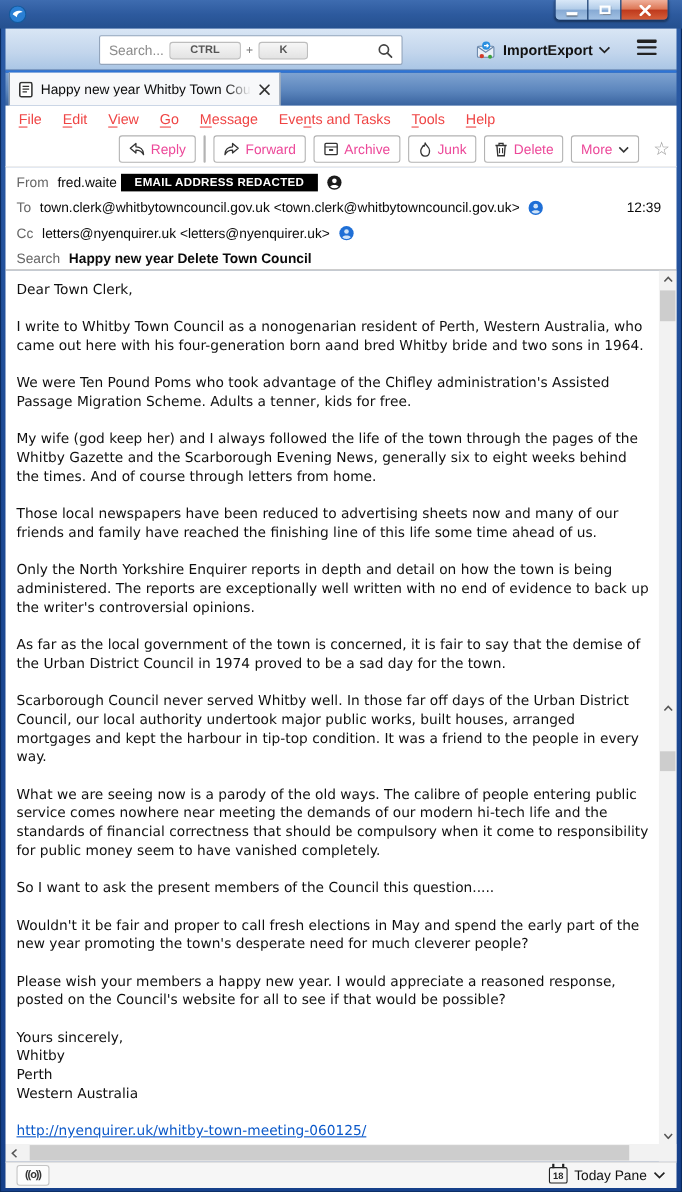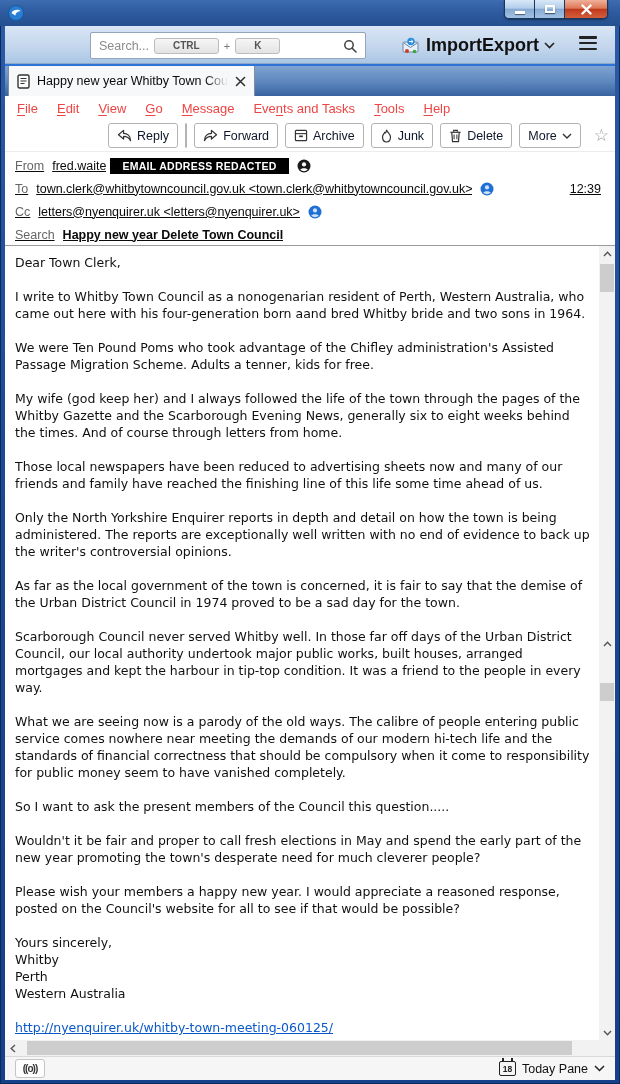--- a/index.html
+++ b/index.html
@@ -51,21 +51,21 @@
   }
   .search-ph { color:#8b8b8b; font-size:12.5px; }
   .key-badge {
     font-size:10px; font-weight:bold; color:#555; background:linear-gradient(#f6f6f6,#e3e3e3);
     border:1px solid #bdbdbd; border-radius:3px; padding:1px 18px; line-height:12px;
   }
   .key-plus { color:#777; font-size:11px; }
   .search-mag { margin-left:auto; }
   .importexport {
     position:absolute; right:60px; top:7px; height:25px; display:flex; align-items:center; gap:5px;
-    font-size:18px; font-weight:bold; color:#111; cursor:default;
+    font-size:13px; font-weight:bold; color:#111; cursor:default;
   }
   .hamburger { position:absolute; right:18px; top:10px; width:18px; height:14px; display:flex; flex-direction:column; justify-content:space-between; }
   .hamburger i { display:block; height:2.5px; background:#222; border-radius:1px; }
 
   
   .tab-row {
     position:absolute; top:64px; left:5px; right:5px; height:32px;
     background: linear-gradient(180deg,#7fa3d1 0%,#5c86bd 55%,#39639f 100%);
     border-top:2px solid #2e74d6;
   }
@@ -91,31 +91,31 @@
 
   
   .action-bar {
     position:absolute; top:120px; left:5px; right:5px; height:32px;
     background:#fff; display:flex; align-items:center; gap:7px; padding:0 6px 0 103px;
     border-bottom:1px solid #ececec;
   }
   .act-btn {
     display:flex; align-items:center; gap:5px; height:25px; padding:0 8px;
     background:#fff; border:1px solid #b3b3b3; border-radius:3px;
-    font-size:12.5px; color:#0f172a; font-family:"Liberation Sans",sans-serif;
+    font-size:12.5px; color:#ec4899; font-family:"Liberation Sans",sans-serif;
   }
   .split { display:flex; height:25px; border:1px solid #b3b3b3; border-radius:3px; overflow:hidden; }
   .split .main { display:flex; align-items:center; gap:5px; padding:0 8px; font-size:12.5px; }
   .star { margin-left:6px; font-size:17px; color:#9a9a9a; }
 
   
   .headers {
     position:absolute; top:152px; left:5px; right:5px; height:94px;
     background:#fff; font-size:12.5px; color:#0a0a0a;
-    border-bottom:1px solid #9b9b9b; padding-top:2px;text-decoration:underline;
+    border-bottom:1px solid #9b9b9b; padding-top:2px;
   }
   .hrow { display:flex; align-items:center; height:23px; padding:0 10px; gap:8px; }
   .hlabel { color:#666; flex:0 0 auto; }
   .hval { white-space:nowrap; overflow:hidden; }
   .redaction {
     background:#000; color:#fff; font-weight:bold; font-size:10.5px; letter-spacing:.3px;
     padding:2px 12px; margin-left:2px; white-space:nowrap;
   }
   .htime { margin-left:auto; color:#0a0a0a; flex:0 0 auto; padding-right:4px; }
   .subject-val { font-weight:bold; }

